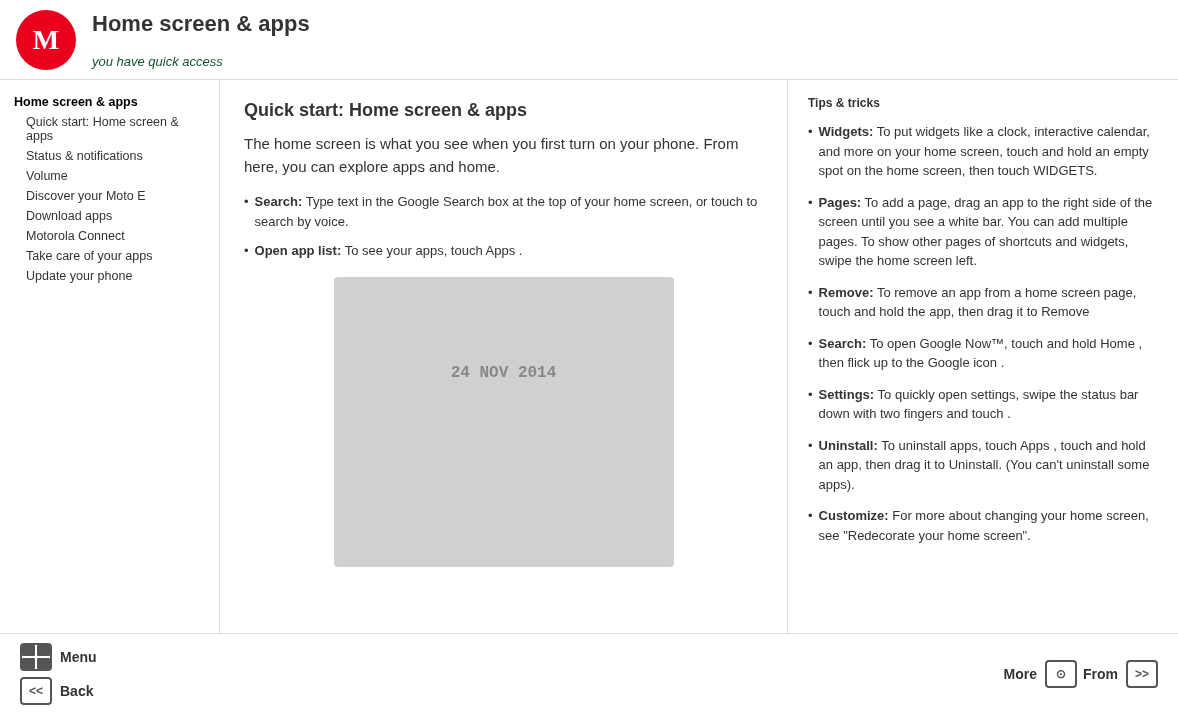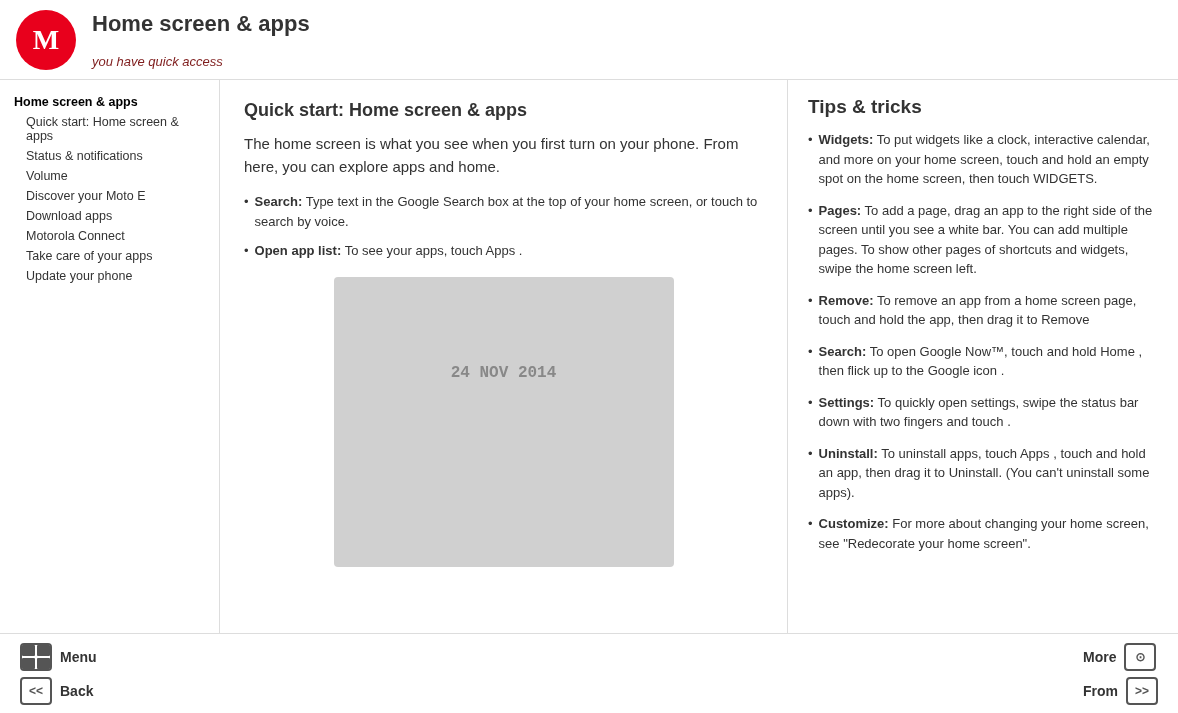--- a/index.html
+++ b/index.html
@@ -41,21 +41,21 @@
       font-weight: bold;
       font-family: serif;
     }
     .header-text h1 {
       font-size: 22px;
       font-weight: bold;
       color: #333;
     }
     .header-text p {
       font-size: 13px;
-      color: #7f1d1d;
+      color: #14532d;
       font-style: italic;
       margin-top: 17px;
     }
 
     
     .main-container {
       display: flex;
       flex: 1;
       overflow: hidden;
     }
@@ -151,21 +151,21 @@
 
     
     .tips-panel {
       width: 390px;
       flex-shrink: 0;
       padding: 16px 20px;
       overflow-y: auto;
       background: #fff;
     }
     .tips-title {
-      font-size: 19px;
+      font-size: 12px;
       font-weight: bold;
       color: #333;
       margin-bottom: 12px;
     }
     .tip-item {
       display: flex;
       align-items: flex-start;
       margin-bottom: 12px;
       font-size: 13px;
       color: #333;
@@ -188,21 +188,21 @@
       flex-shrink: 0;
     }
     .footer-left {
       display: flex;
       flex-direction: column;
       gap: 6px;
     }
     .footer-right {
       margin-left: auto;
       display: flex;
-      flex-direction: column;
+      flex-direction: row;
       gap: 6px;
     }
     .footer-btn {
       display: flex;
       align-items: center;
       gap: 8px;
       cursor: pointer;
       font-size: 14px;
       color: #333;
       font-weight: bold;

